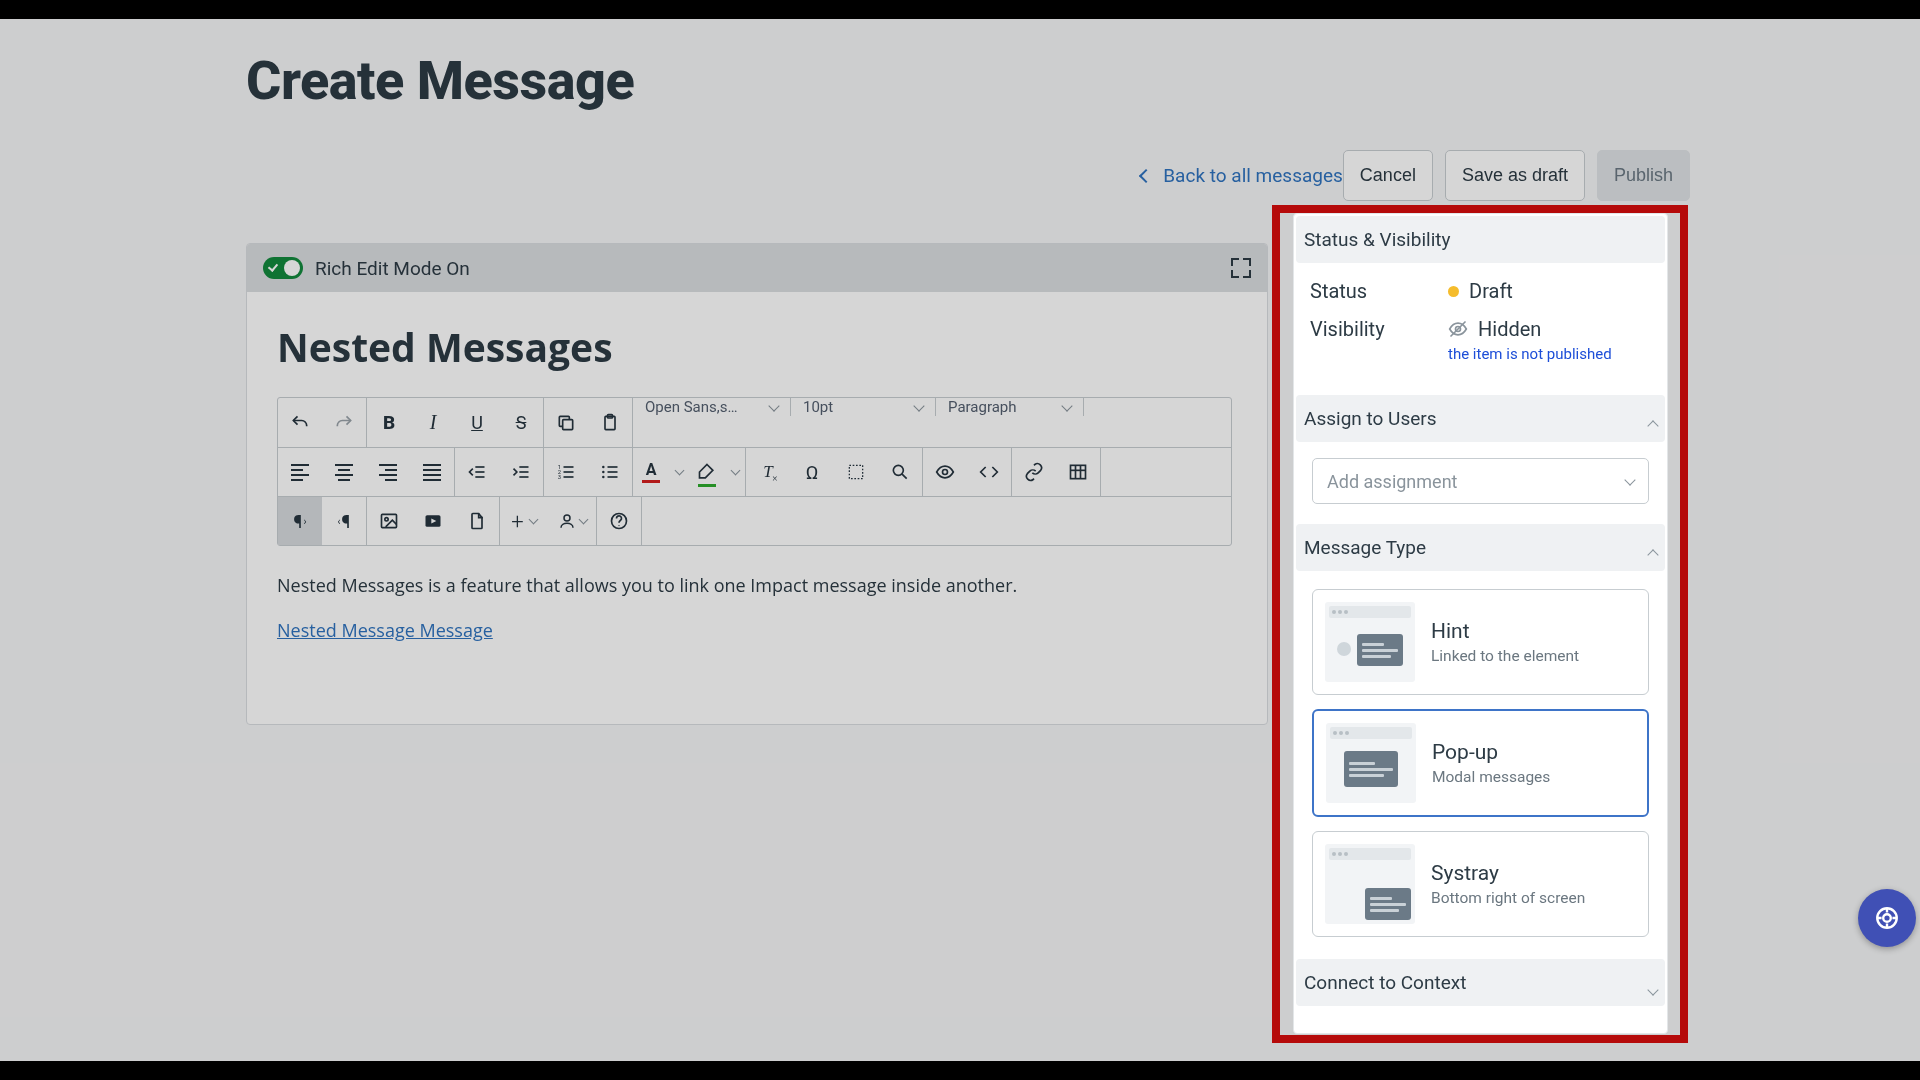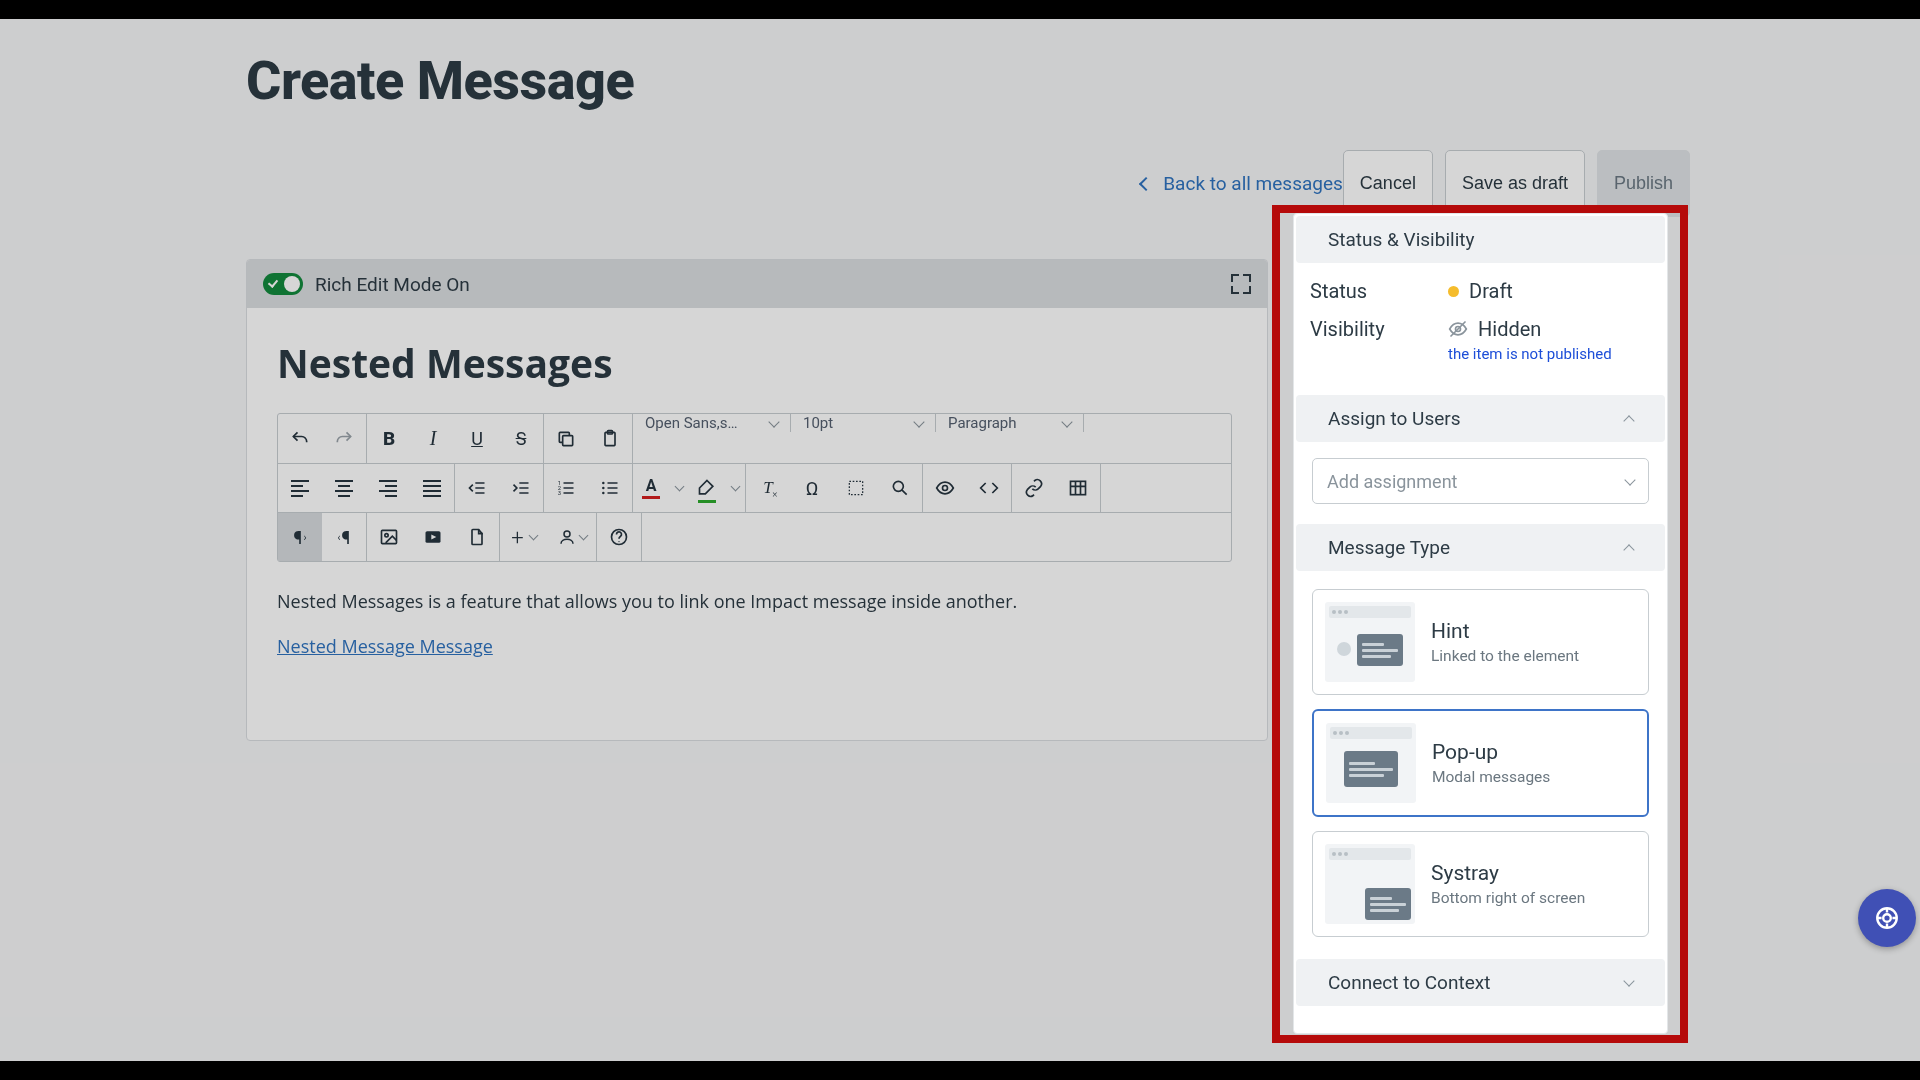--- a/index.html
+++ b/index.html
@@ -61,21 +61,21 @@
     border-bottom: 2.5px solid #2f73bf;
     transform: rotate(45deg);
     margin-right: 2px;
   }
   .top-actions { display: flex; gap: 12px; }
   .btn {
     border: 1px solid #c7cdd1;
     background: #fff;
     color: #2d3b45;
     font-size: 18px;
-    padding: 22px 16px;
+    padding: 14px 16px;
     border-radius: 5px;
     cursor: pointer;
   }
   .btn-publish {
     background: #dfe3e6;
     border: 1px solid #dfe3e6;
     color: #6a7883;
   }
   .editor-panel {
     margin-top: 42px;
@@ -188,26 +188,26 @@
     width: 416px;
     height: 838px;
     border: 8px solid #b50a0a;
     z-index: 101;
     pointer-events: none;
   }
   .sb-section-head {
     background: #eff1f3;
     color: #2d3b45;
     font-size: 19px;
-    padding: 12px 32px;
+    padding: 12px 8px;
     border-radius: 4px;
     margin: 2px 2px 0;
     display: flex;
     justify-content: space-between;
-    align-items: center;
+    align-items: flex-end;
   }
   .sb-body { padding: 16px 16px; }
   .sb-row { display:flex; align-items:flex-start; margin-bottom: 14px; font-size: 20px; color: #2d3b45; }
   .sb-label { width: 138px; flex-shrink:0; }
   .sb-val { display:flex; align-items:center; gap:10px; }
   .dot { width: 11px; height: 11px; border-radius: 50%; background: #f5bc2c; display:inline-block; }
   .eye-off {
     width: 20px; height: 20px; position: relative; color:#8a949c;
   }
   .eye-off svg { width:20px; height:20px; }

